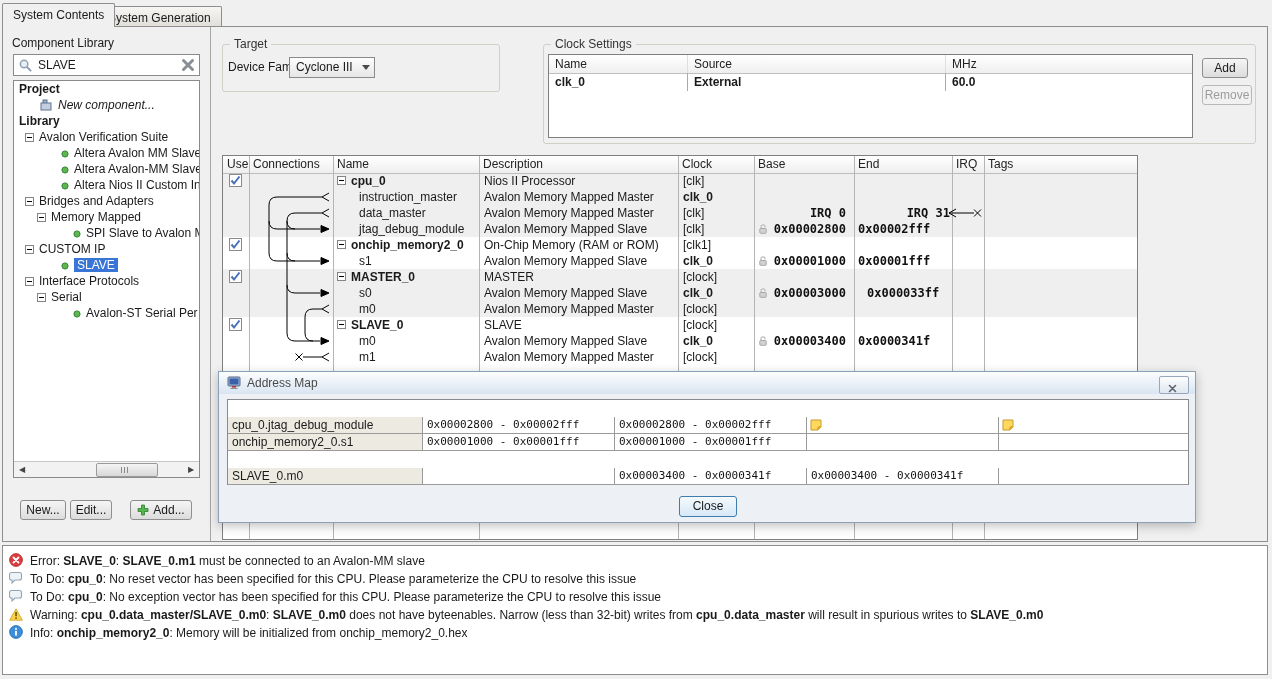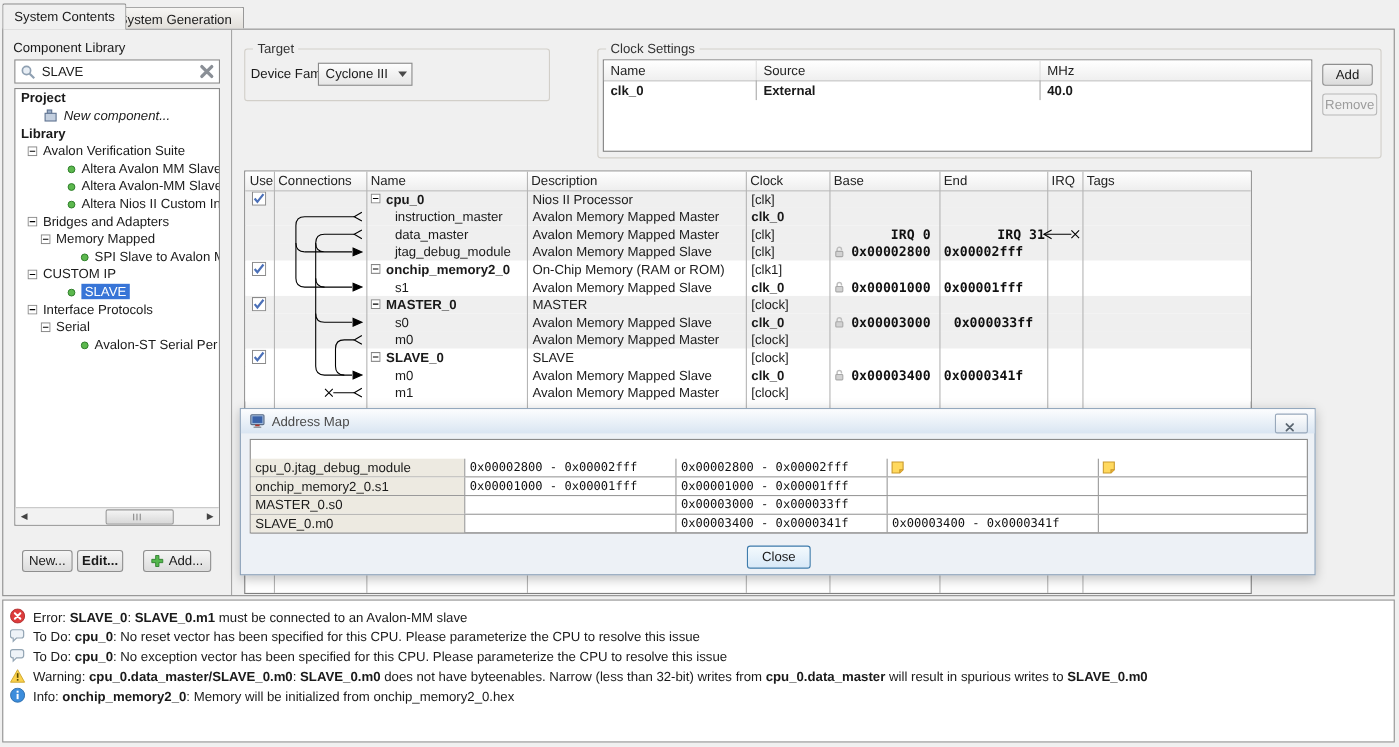--- a/index.html
+++ b/index.html
@@ -156,21 +156,21 @@
     <div class="hscroll">
       <span class="arrow" style="left:1px">◀</span>
       <span class="arrow" style="right:1px">▶</span>
       <span class="thumb">
           <span class="grip"></span>
         </span>
     </div>
   </div>
   <div id="cl-buttons">
       <div class="btn" style="left: 20px; top: 500px; width: 46px; height: 20px;"><span>New...</span></div>
-      <div class="btn" style="left: 70px; top: 500px; width: 42px; height: 20px; font-weight: bold;"><span>Edit...</span></div>
+      <div class="btn" style="left: 70px; top: 500px; width: 42px; height: 20px;"><span>Edit...</span></div>
       <div class="btn" style="left: 130px; top: 500px; width: 62px; height: 20px;"><span class="icon"><svg width="12" height="12" viewBox="0 0 12 12">
             <path d="M4.5 1 h3 v3.5 h3.5 v3 h-3.5 v3.5 h-3 v-3.5 h-3.5 v-3 h3.5 z" fill="#54b74d" stroke="#2e7d2e" stroke-width="0.8"></path>
           </svg></span><span>Add...</span></div>
     </div>
 
   <div class="groupbox" style="left:222px;top:44px;width:278px;height:48px"></div>
   <div class="abs legend" style="left:230px;top:37px">Target</div>
   <div class="abs" style="left:228px;top:60px">Device Family:</div>
   <div class="ddl" style="left:289px;top:57px;width:86px">
     <span>Cyclone III</span>
@@ -182,21 +182,21 @@
   <div class="wtable" style="left:548px;top:54px;width:645px;height:84px">
     <div class="thead-row" id="clock-head">
         <div class="hcell" style="left: 0px; width: 138px; border-left: none;">Name</div>
         <div class="hcell" style="left: 138px; width: 258px;">Source</div>
         <div class="hcell" style="left: 396px; width: 249px;">MHz</div>
       </div>
     <div id="clock-rows">
         <div class="trow" style="top: 18px; width: 643px;">
           <div class="tcell first" style="left: 0px; width: 138px;">clk_0</div>
           <div class="tcell" style="left: 138px; width: 258px;">External</div>
-          <div class="tcell" style="left: 396px; width: 249px;">40.0</div>
+          <div class="tcell" style="left: 396px; width: 249px;">60.0</div>
         </div>
       </div>
   </div>
   <div class="btn" style="left:1202px;top:58px;width:46px;height:20px">Add</div>
   <div class="btn disabled" style="left:1202px;top:85px;width:50px;height:20px">Remove</div>
 
   <div class="abs mtwrap" id="mt">
       <div class="mt-head">
         <div class="mt-hcell" style="left: 0px; width: 26px;">Use</div>
         <div class="mt-hcell" style="left: 26px; width: 84px;">Connections</div>
@@ -425,27 +425,20 @@
             </span>
           </div>
         </div>
         <div class="am-row" style="top: 34px;">
           <div class="am-cell am-label" style="left: 0px; width: 194px;">onchip_memory2_0.s1</div>
           <div class="am-cell am-mono" style="left: 194px; width: 192px;">0x00001000 - 0x00001fff</div>
           <div class="am-cell am-mono" style="left: 386px; width: 192px;">0x00001000 - 0x00001fff</div>
           <div class="am-cell" style="left: 578px; width: 192px;"></div>
           <div class="am-cell" style="left: 770px; width: 192px;"></div>
         </div>
-        <div class="am-row" style="top: 51px;">
-          <div class="am-cell am-label" style="left: 0px; width: 194px;">MASTER_0.s0</div>
-          <div class="am-cell" style="left: 194px; width: 192px;"></div>
-          <div class="am-cell am-mono" style="left: 386px; width: 192px;">0x00003000 - 0x000033ff</div>
-          <div class="am-cell" style="left: 578px; width: 192px;"></div>
-          <div class="am-cell" style="left: 770px; width: 192px;"></div>
-        </div>
         <div class="am-row" style="top: 68px;">
           <div class="am-cell am-label" style="left: 0px; width: 194px;">SLAVE_0.m0</div>
           <div class="am-cell" style="left: 194px; width: 192px;"></div>
           <div class="am-cell am-mono" style="left: 386px; width: 192px;">0x00003400 - 0x0000341f</div>
           <div class="am-cell am-mono" style="left: 578px; width: 192px;">0x00003400 - 0x0000341f</div>
           <div class="am-cell" style="left: 770px; width: 192px;"></div>
         </div>
       </div>
     <div class="close-btn">Close</div>
   </div>

